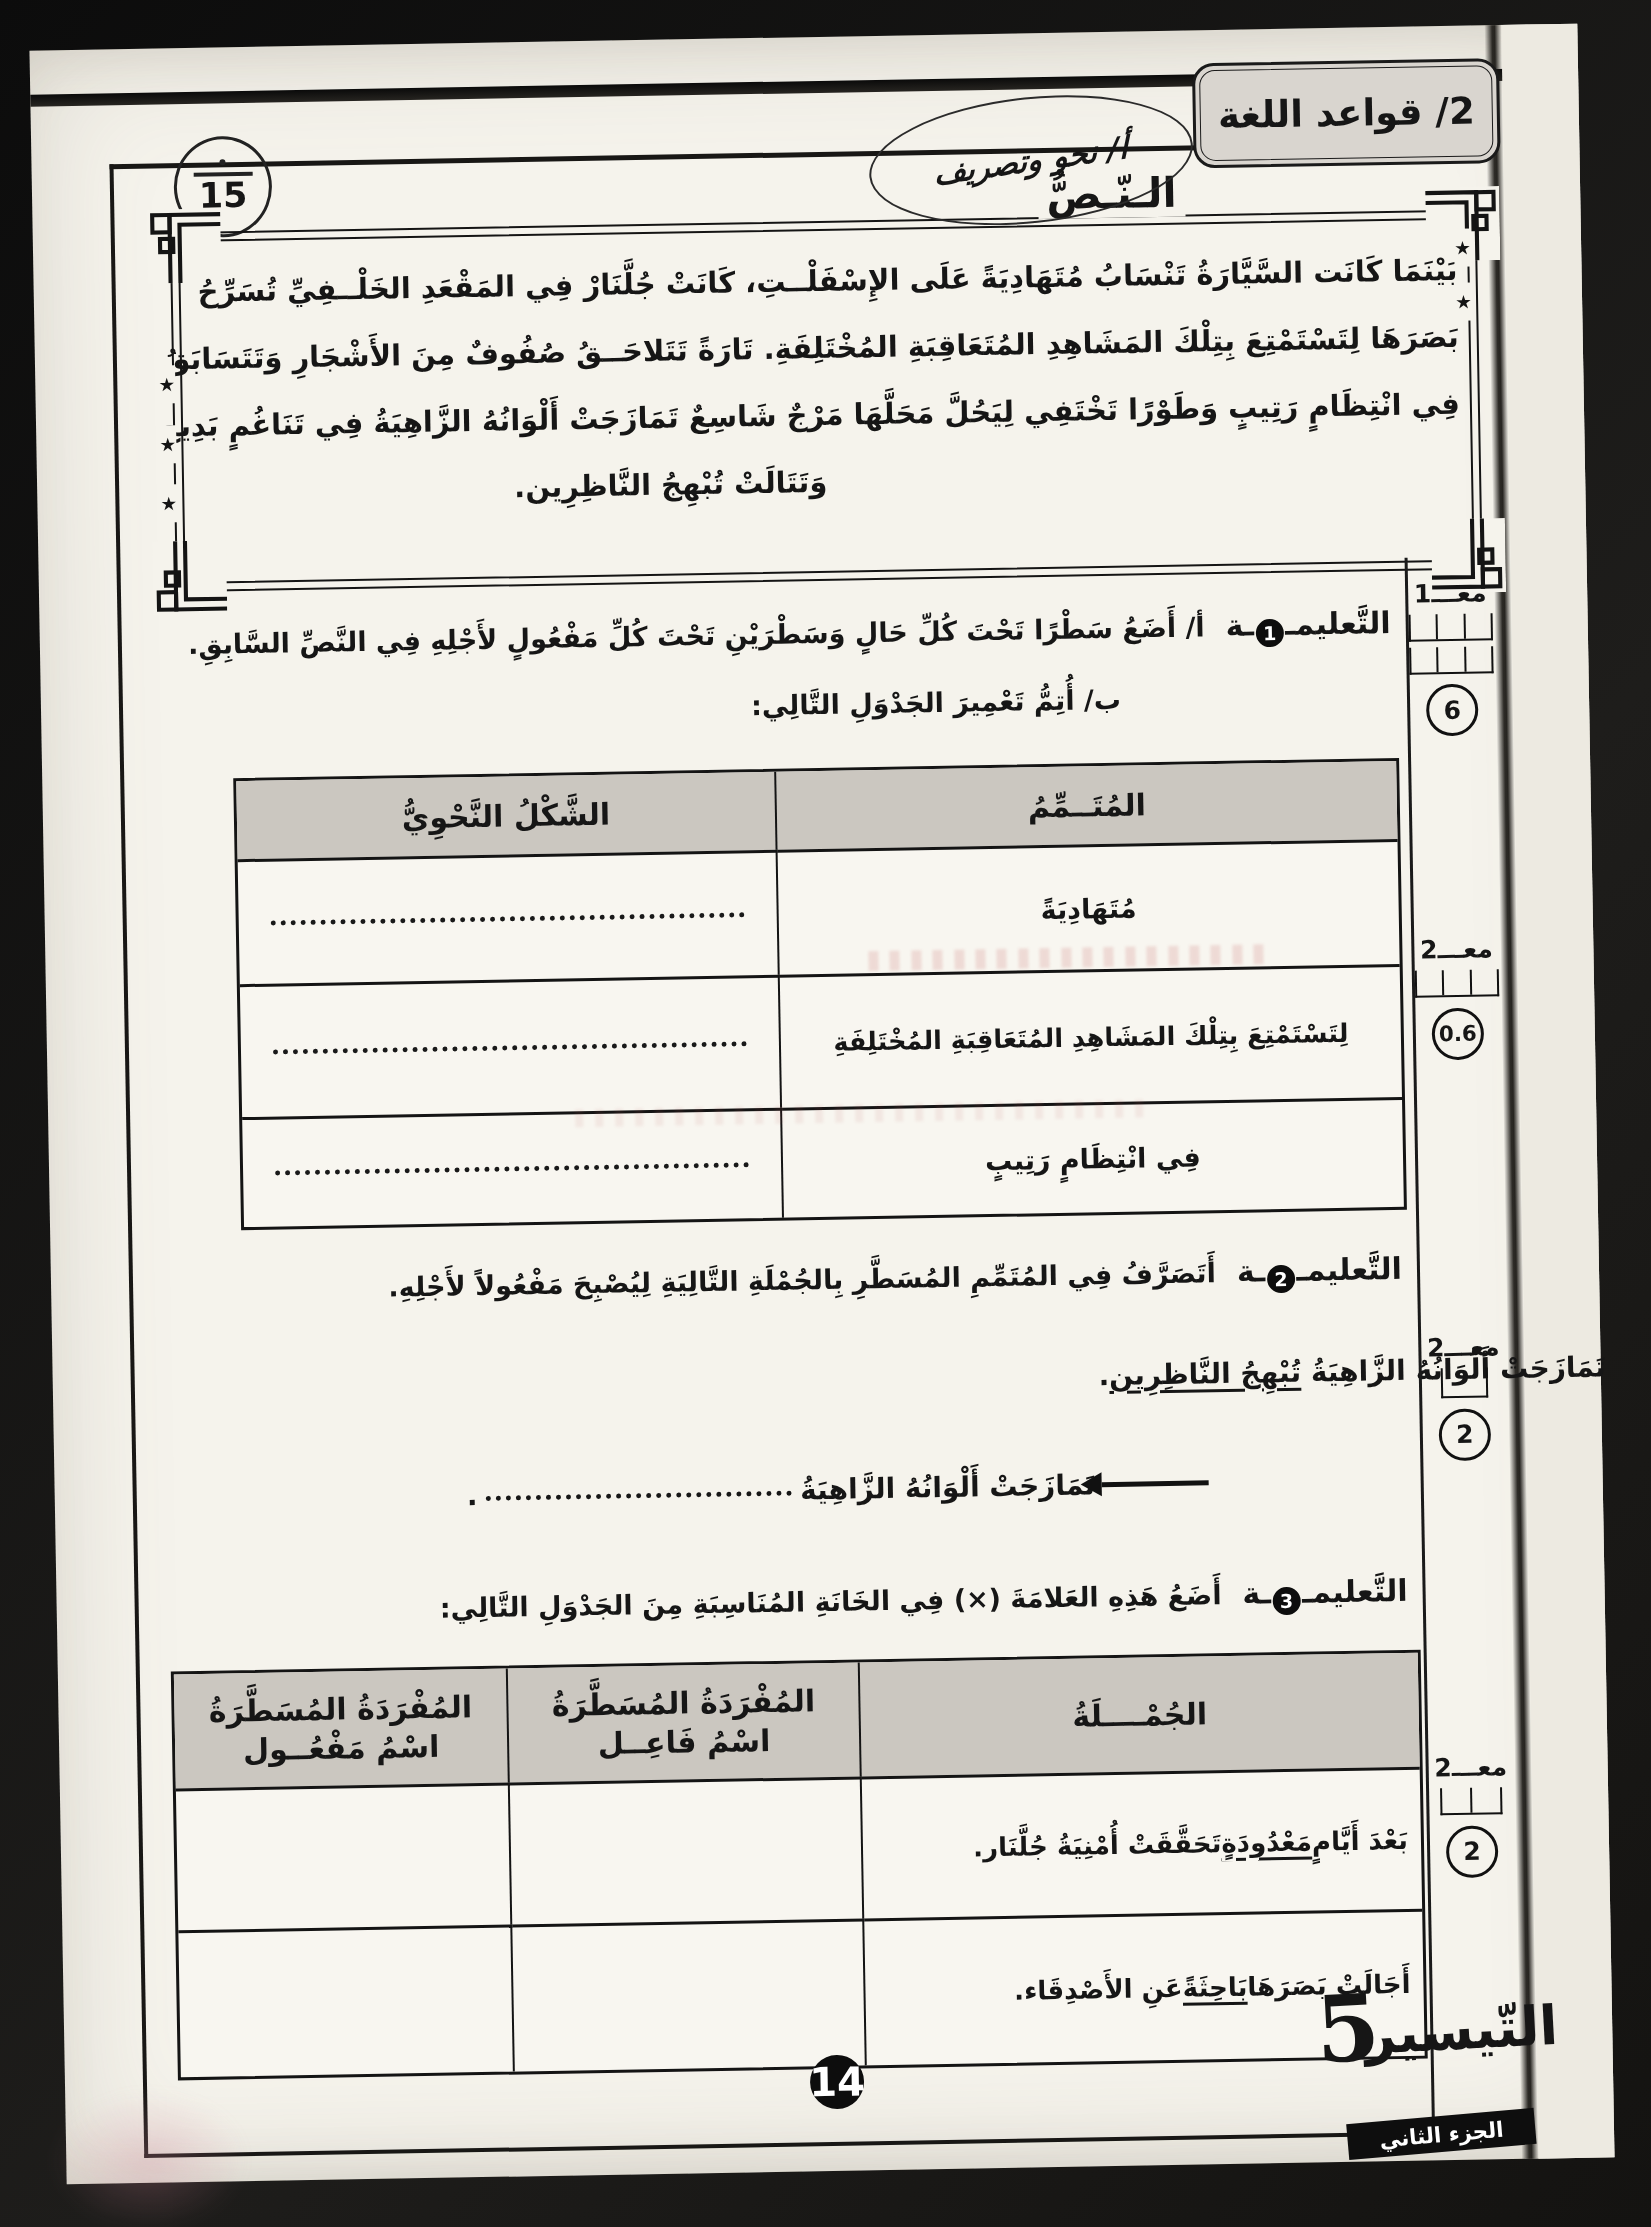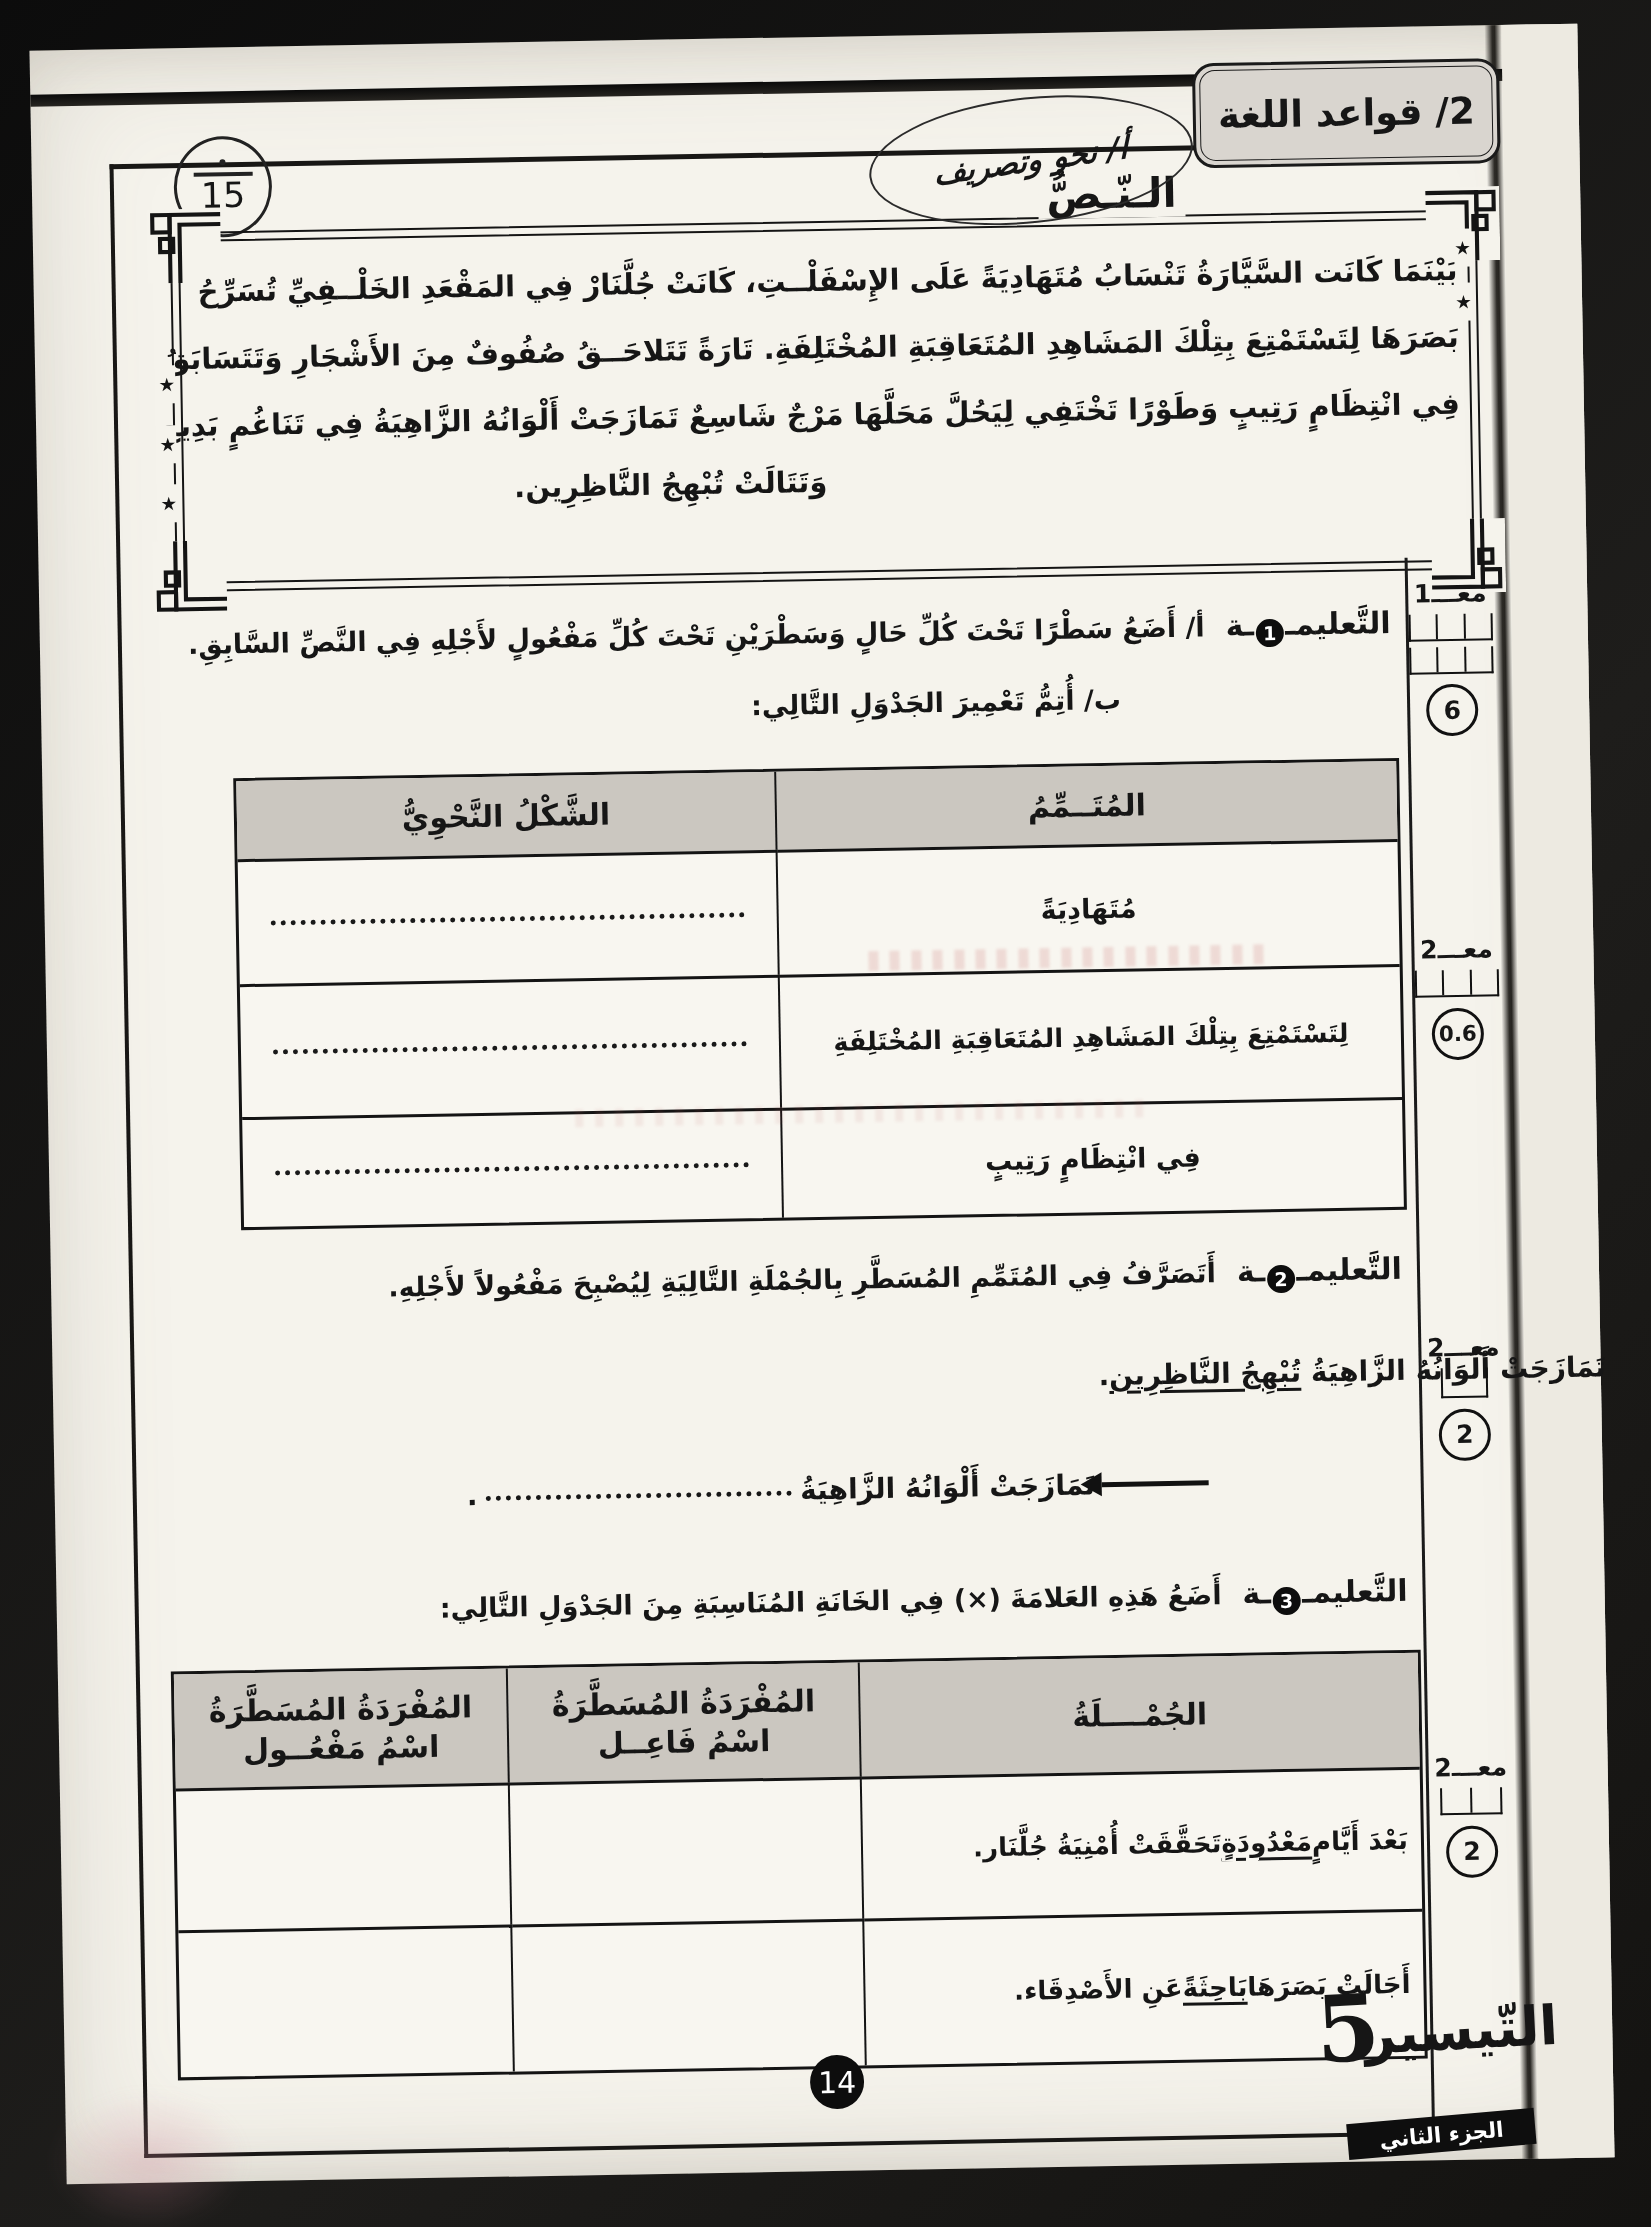--- a/index.html
+++ b/index.html
@@ -18,21 +18,21 @@
                border-top:5px solid #181715;border-left:4.1px solid #181715;border-bottom:4.1px solid #181715;}
   .fold{left:1455px;top:0;bottom:0;width:16.5px;
         background:linear-gradient(to right,rgba(30,28,24,0),rgba(28,26,22,.92) 45%,rgba(28,26,22,.95) 60%,rgba(45,42,38,0));}
   .outer-strip{left:1472px;top:0;bottom:0;width:76px;background:#edeae1;}
 
   
   .score{left:142px;top:89px;width:92px;height:95px;border:3.3px solid #222;border-radius:50%;
          display:flex;flex-direction:column;align-items:center;justify-content:center;}
   .score .dot{width:6.6px;height:6.6px;background:#222;border-radius:50%;margin-bottom:6.6px;}
   .score .bar{width:59px;height:4.1px;background:#222;}
-  .score .max{font-size:35px;font-weight:normal;line-height:1.1;}
+  .score .max{font-size:35px;font-weight:bold;line-height:1.1;}
 
   
   .secbox{left:1162px;top:33px;width:301px;height:99px;background:#d9d5cf;border:3.3px solid #1a1a1a;
           border-radius:21.4px;display:flex;align-items:center;justify-content:center;z-index:3;}
   .secbox::after{content:"";position:absolute;inset:4.1px;border:1.6px solid #1a1a1a;border-radius:15.6px;}
   .secbox span{font-size:37px;font-weight:bold;}
   .handnote{left:837px;top:64px;width:321px;height:122px;border:2.5px solid #2b2b2b;border-radius:50%;
             display:flex;align-items:center;justify-content:center;transform:rotate(-5deg);z-index:3;}
   .handnote span{font-size:31px;font-weight:bold;font-style:italic;transform:skewX(-6deg) rotate(-2deg);}
 
@@ -86,21 +86,21 @@
   .comb{display:flex;border:2.5px solid #111;border-top:none;height:25px;}
   .comb i{display:block;width:25.5px;}
   .comb i + i{border-right:2.5px solid #111;}
   .comb.two i{width:28px;}
   .ucell{width:43px;height:28px;border:2.5px solid #111;border-top:none;}
   .mscore{width:46px;height:46px;border:3.3px solid #111;border-radius:50%;display:flex;align-items:center;
           justify-content:center;font-size:25px;font-weight:bold;margin-top:5px;}
 
   
   .pagenum{left:745px;top:2018px;width:54px;height:54px;background:#0d0d0d;color:#fff;border-radius:50%;
-           display:flex;align-items:center;justify-content:center;font-size:30px;font-weight:normal;}
+           display:flex;align-items:center;justify-content:center;font-size:40px;font-weight:bold;}
   .brand{left:1228px;top:1949px;width:272px;height:185px;transform:rotate(-2deg);}
   .brand .five{position:absolute;left:25px;top:-5px;font-size:92px;font-weight:bold;font-family:"DejaVu Serif",serif;}
   .brand .bname{position:absolute;right:5px;top:25px;font-size:54px;font-weight:bold;letter-spacing:-1.6px;}
   .brand .banner{position:absolute;left:51px;bottom:8.2px;width:188px;height:36px;background:#0e0e0e;color:#fff;
                  display:flex;align-items:center;justify-content:center;font-size:21.4px;font-weight:bold;
                  transform:rotate(-2deg);}
 
   
   .bleed{pointer-events:none;filter:blur(1.6px);}
   .b1{left:823px;top:915px;width:395px;height:20px;opacity:.35;

